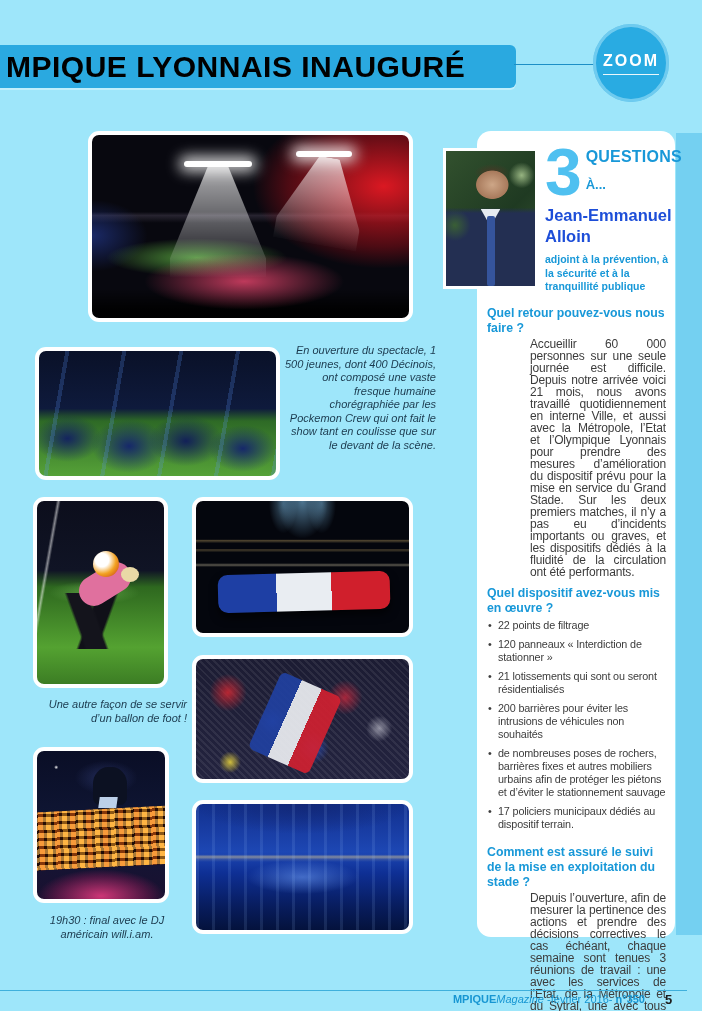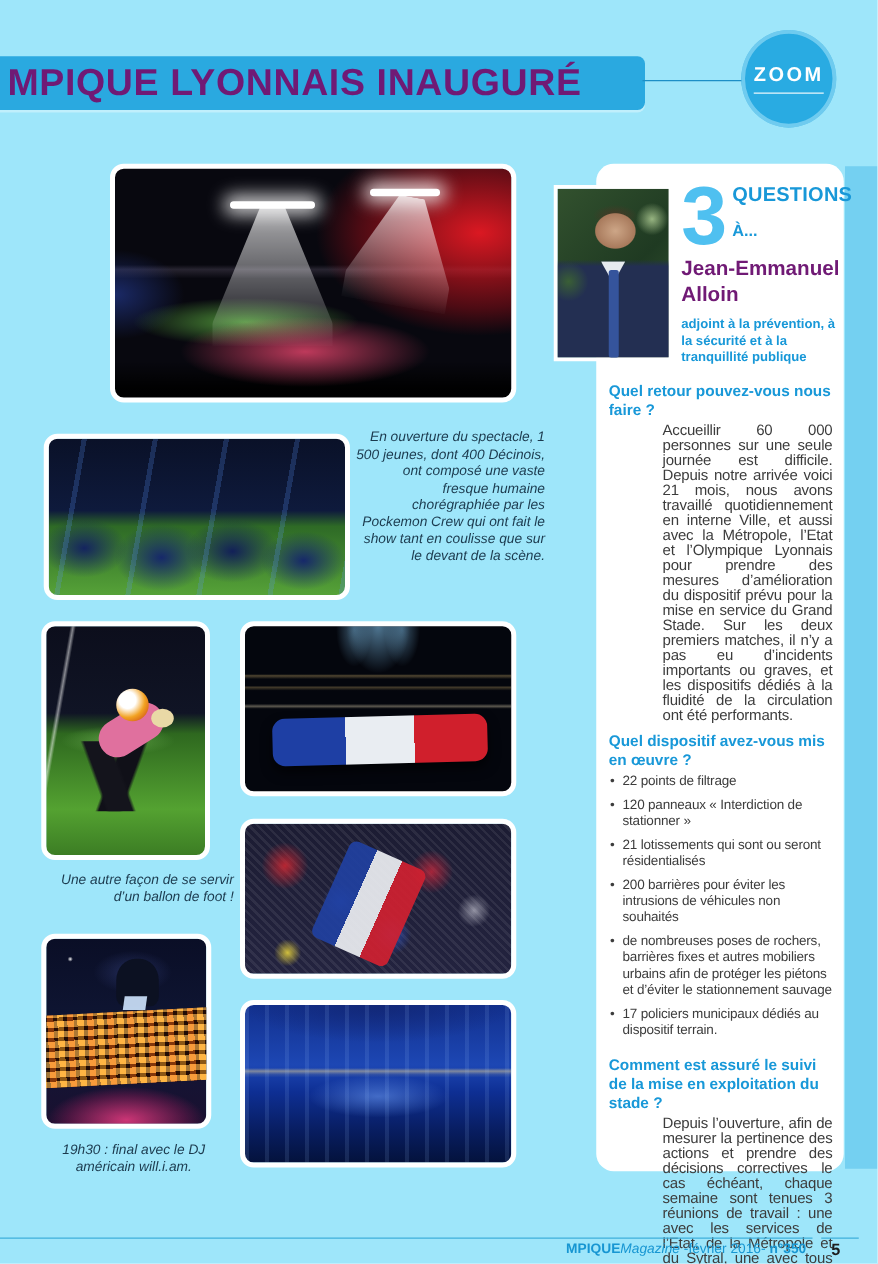--- a/index.html
+++ b/index.html
@@ -3,21 +3,21 @@
 <meta charset="utf-8">
 <style>
   html,body{margin:0;padding:0;}
   body{font-family:"Liberation Sans",sans-serif;}
   .page{position:relative;width:702px;height:1011px;background:#9EE6FA;overflow:hidden;}
 
   
   .title-banner{position:absolute;left:-8px;top:45px;width:524px;height:43px;background:#2AA9E0;
     border-radius:0 6px 6px 0;display:flex;align-items:center;padding-left:14px;box-sizing:border-box;
     box-shadow:0 2px 0 rgba(255,255,255,0.35);}
-  .title-banner span{color:#701a75;font-weight:bold;font-size:30px;letter-spacing:0.5px;white-space:nowrap;}
+  .title-banner span{color:#000000;font-weight:bold;font-size:30px;letter-spacing:0.5px;white-space:nowrap;}
   .connector{position:absolute;left:514px;top:64px;width:82px;height:1px;background:#1d8fc6;}
   .zoom-badge{position:absolute;left:593px;top:24px;width:76px;height:78px;border-radius:50%;
     background:#29ABE2;box-shadow:inset 0 0 0 3px rgba(170,230,250,0.55);
     display:flex;align-items:center;justify-content:center;}
   .zoom-badge span{color:#fff;font-weight:bold;font-size:16px;letter-spacing:2px;
     border-bottom:1px solid rgba(255,255,255,0.9);padding-bottom:4px;}
 
   
   .right-strip{position:absolute;left:676px;top:133px;width:26px;height:802px;background:#74D0F1;}
 
@@ -132,21 +132,21 @@
       linear-gradient(to bottom, rgba(0,0,0,0) 42%, #232f52 46%),
       linear-gradient(135deg, #32512e, #1f3a22 55%, #3b5c35);}
   .portrait .shirt{position:absolute;left:39%;top:43%;width:22%;height:13%;background:#e6ebf0;
     clip-path:polygon(0 0,50% 100%,100% 0);}
   .portrait .tie{position:absolute;left:46%;top:48%;width:8px;height:52%;background:#35549c;border-radius:2px;}
   .q-header{display:flex;align-items:flex-start;margin-left:58px;height:58px;}
   .big-three{font-size:66px;font-weight:bold;color:#4FC0F0;line-height:54px;letter-spacing:-2px;}
   .q-col{margin-left:6px;padding-top:3px;}
   .q-questions{color:#1898D8;font-weight:bold;font-size:16px;letter-spacing:0.2px;}
   .q-a{color:#1898D8;font-weight:bold;font-size:13px;margin-top:11px;}
-  .person-name{margin-left:58px;margin-top:2px;width:134px;font-size:16.5px;font-weight:bold;color:#701a75;line-height:21px;}
+  .person-name{margin-left:58px;margin-top:2px;width:134px;font-size:16.5px;font-weight:bold;color:#1d4ed8;line-height:21px;}
   .person-role{margin-left:58px;margin-top:6px;width:130px;font-size:10.5px;font-weight:bold;color:#1898D8;line-height:13.5px;}
   .qa-q{color:#1898D8;font-weight:bold;font-size:12.3px;line-height:15px;margin-bottom:2px;}
   .qa-a{font-size:12px;line-height:12px;color:#3c3c3c;text-align:justify;letter-spacing:-0.15px;margin-left:43px;}
   .sec1{margin-top:12px;}
   .sec2{margin-top:8px;}
   .sec3{margin-top:14px;}
   .bullets{list-style:none;margin:3px 0 0 0;padding:0;}
   .bullets li{position:relative;padding-left:11px;margin-bottom:6px;font-size:10.8px;line-height:13px;color:#3c3c3c;letter-spacing:-0.15px;}
   .bullets li::before{content:"\2022";position:absolute;left:1px;color:#3c3c3c;}
 

